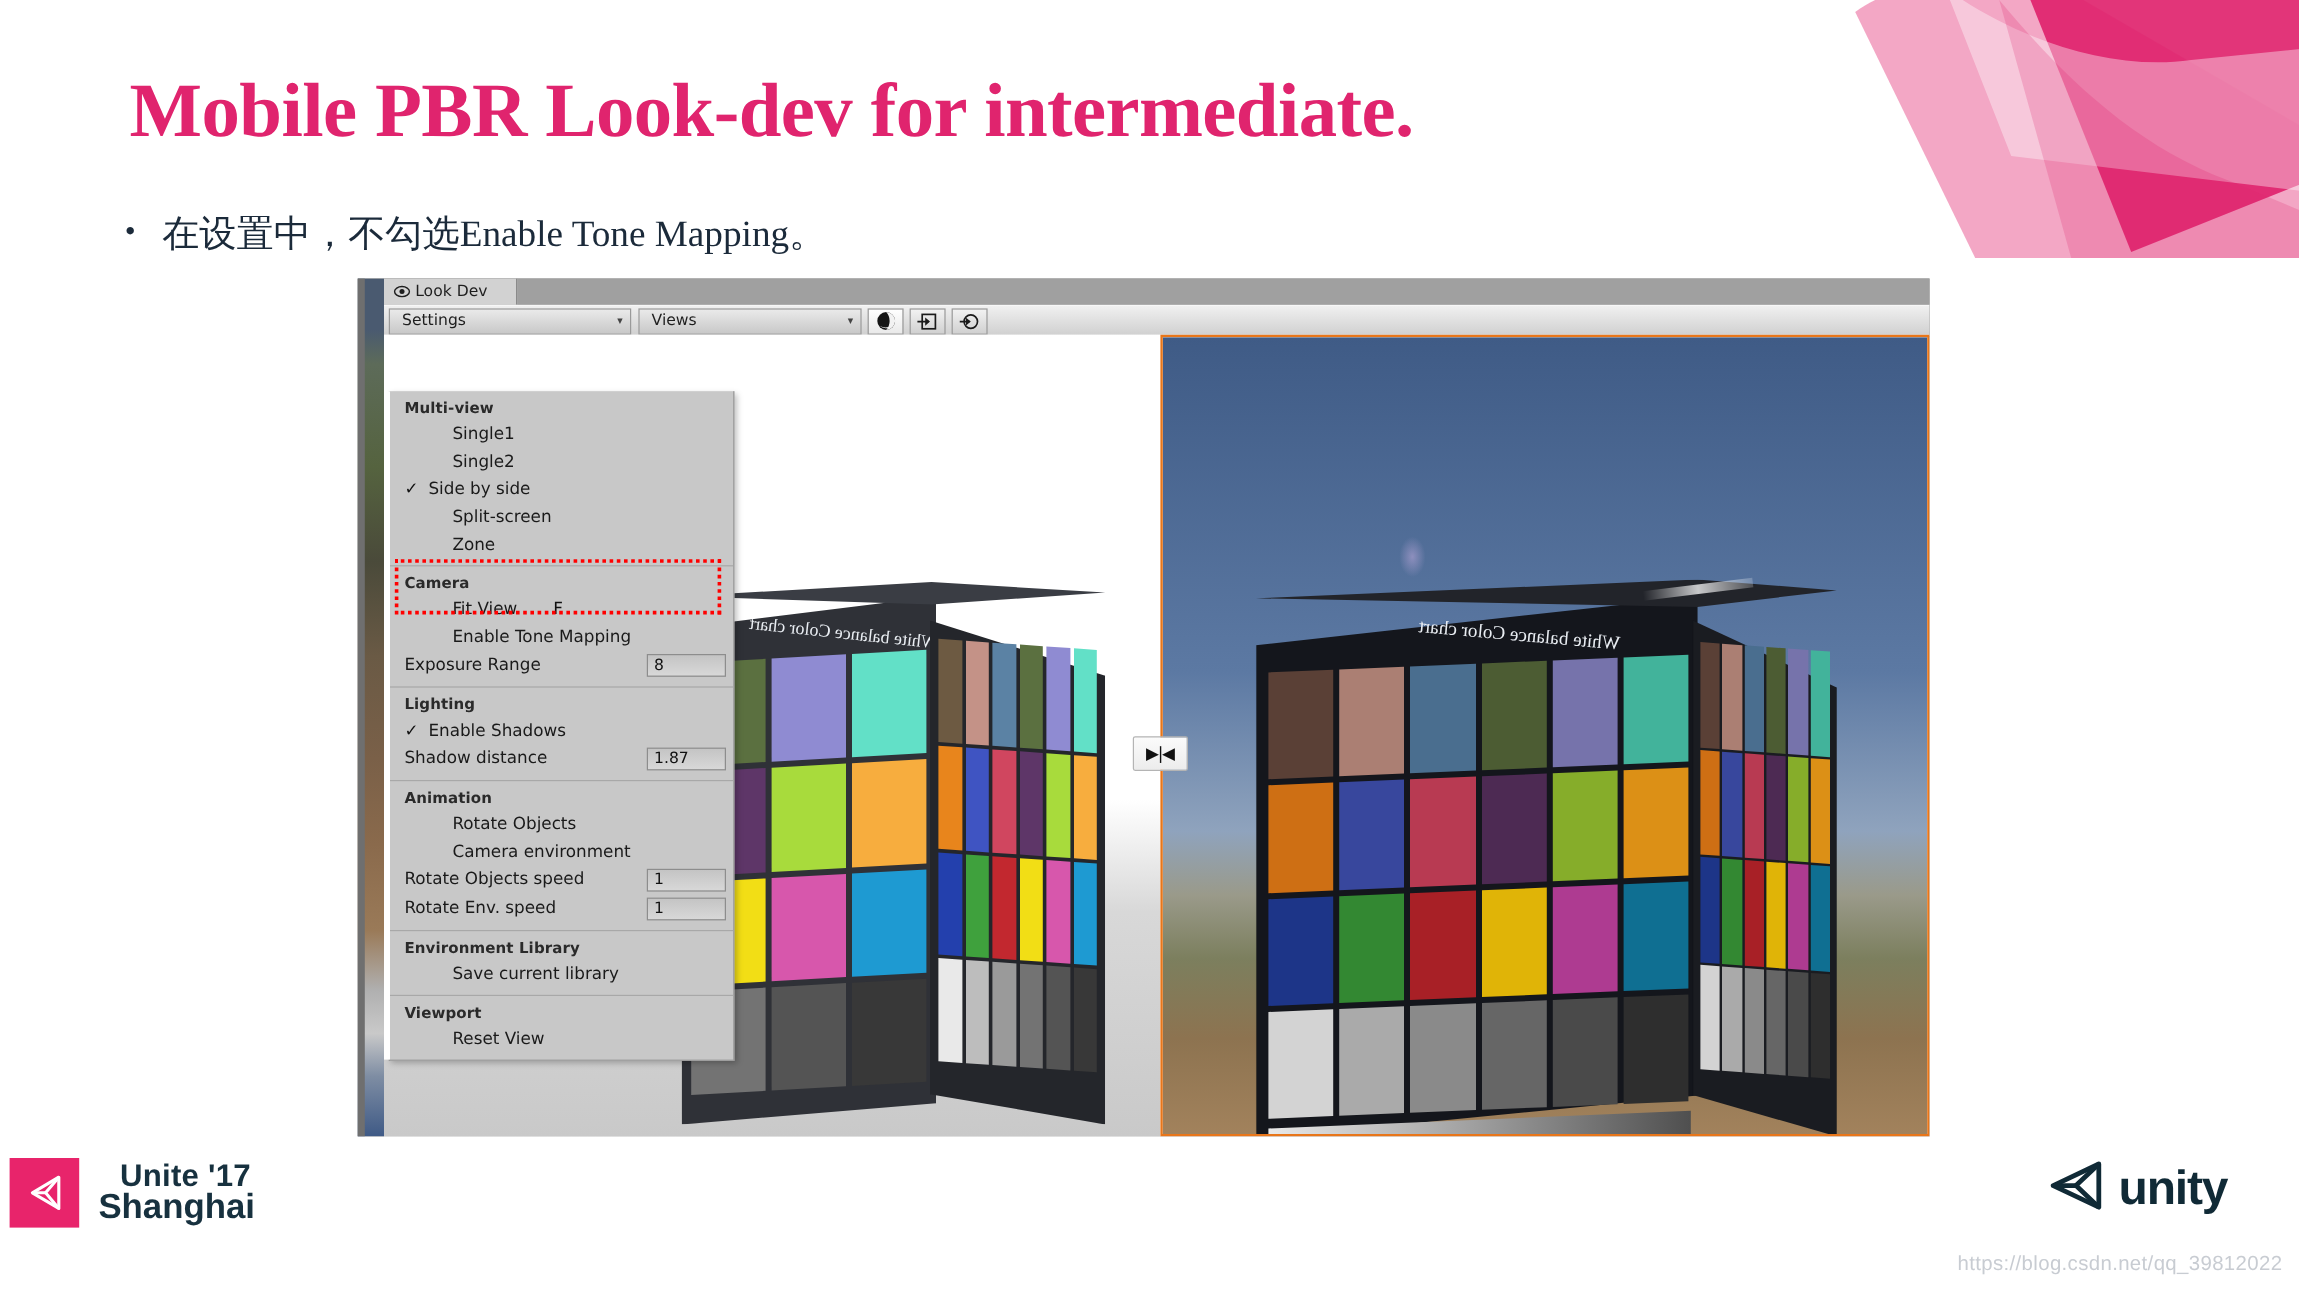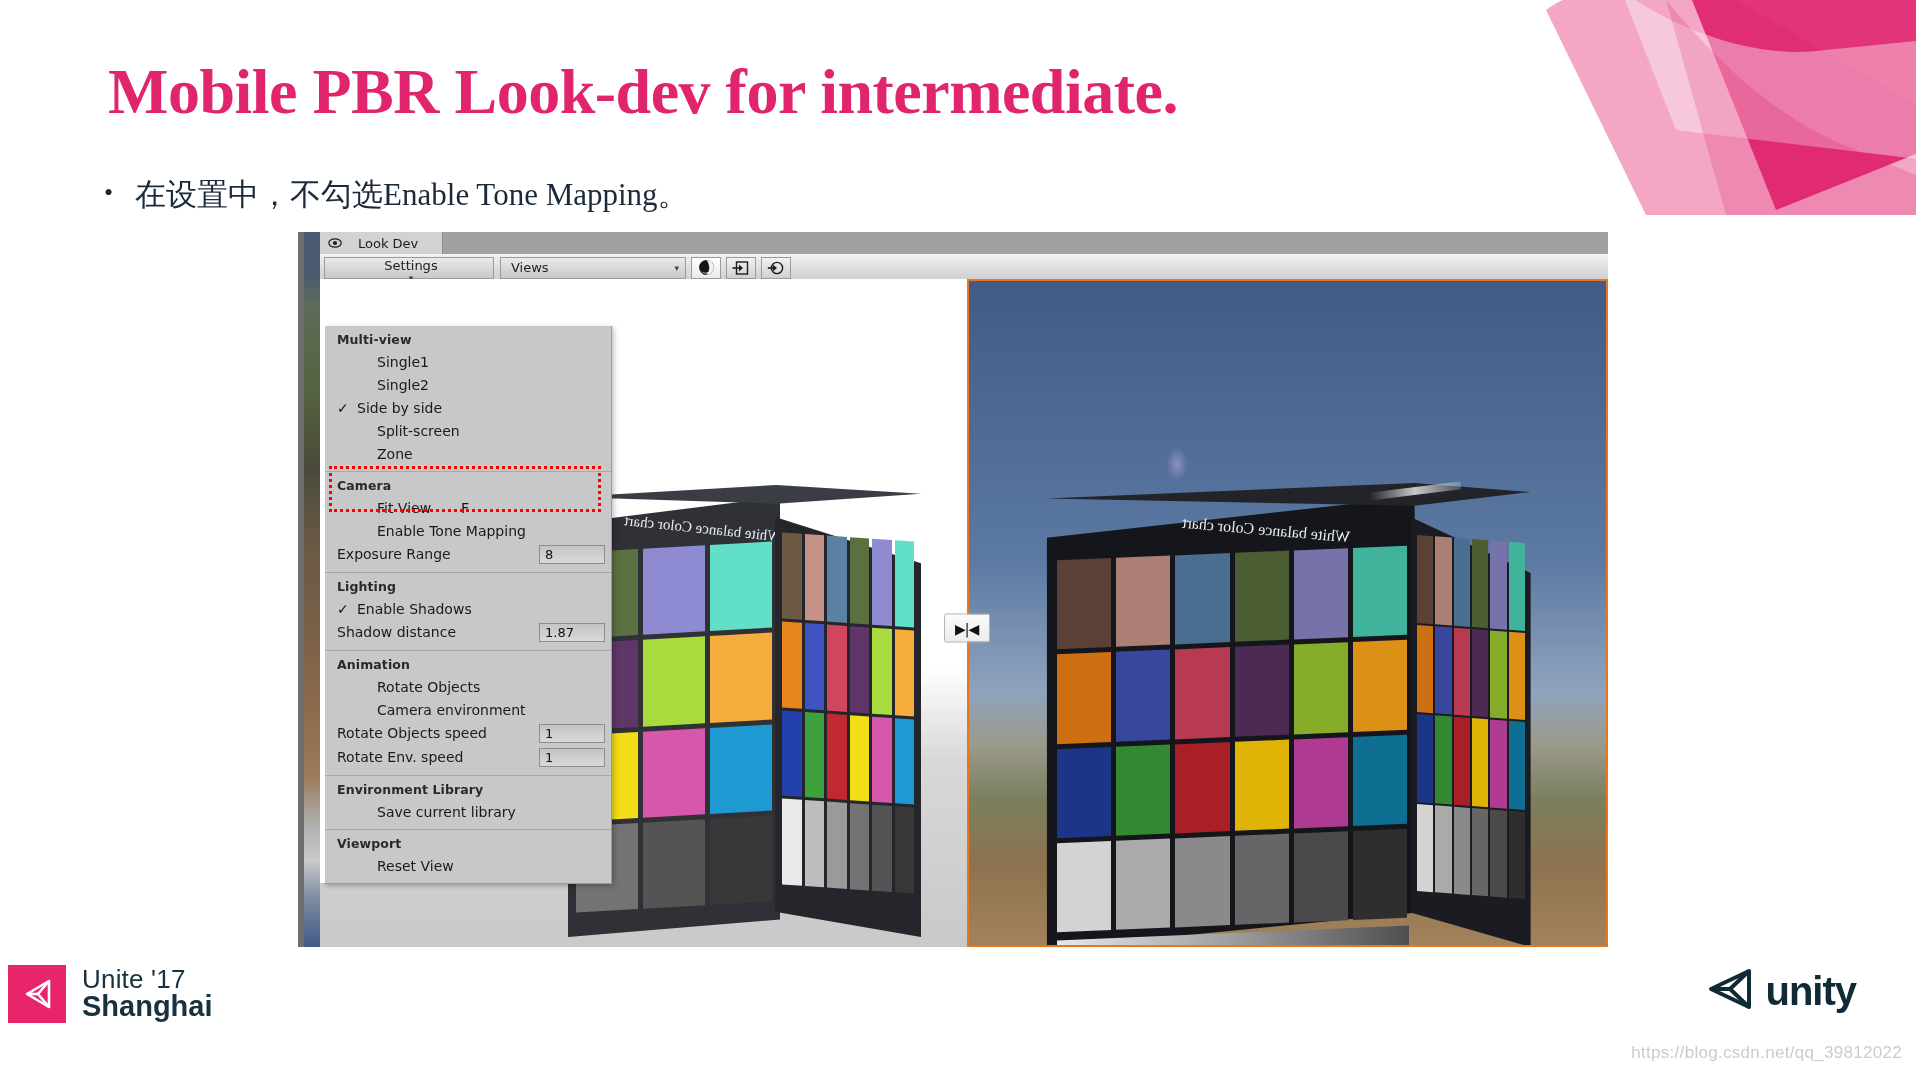--- a/index.html
+++ b/index.html
@@ -46,40 +46,40 @@
        #9a7a58 76%, #b0b0b0 83%,
        #c9c9c9 88%, #7e8da3 93%, #3f5a86 100%);
   }
   .sliver-edge{position:absolute;left:0;top:0;width:6px;height:715px;background:#6f6f6f;}
 
   
   .tabbar{position:absolute;left:22px;top:0;right:0;height:22px;background:#a0a0a0;}
   .tab{
     position:absolute;left:0;top:0;height:22px;padding:0 24px 0 8px;
     background:#d2d2d2;border-right:1px solid #8a8a8a;
-    display:flex;align-items:center;gap:16px;
+    display:flex;align-items:center;gap:4px;
     font-size:13px;color:#1e1e1e;
   }
   .eye-ico{width:14px;height:14px;display:inline-block;}
 
   
   .toolbar{
     position:absolute;left:22px;top:22px;right:0;height:25px;
     background:linear-gradient(to bottom,#f0f0f0,#cfcfcf);
     border-top:1px solid #f7f7f7;border-bottom:1px solid #7d7d7d;
     display:flex;align-items:center;
   }
   .tb-gapL{width:4px;height:100%;}
   .dropdown{
     height:22px;display:flex;align-items:center;justify-content:space-between;
     padding:0 6px 0 10px;font-size:13px;color:#1e1e1e;
     background:linear-gradient(to bottom,#eaeaea,#c8c8c8);
     border:1px solid #9a9a9a;box-sizing:border-box;
   }
-  .dd-settings{width:170px;flex-direction:column;}
+  .dd-settings{width:202px;}
   .dd-views{width:186px;margin-left:6px;gap:20px;}
   .caret{font-size:9px;color:#444;}
   .tb-icon{
     width:30px;height:22px;margin-left:5px;box-sizing:border-box;
     display:flex;align-items:center;justify-content:center;
     background:linear-gradient(to bottom,#f2f2f2,#d0d0d0);
     border:1px solid #9a9a9a;
   }
   .tb-icon.active{background:linear-gradient(to bottom,#ffffff,#e9e9e9);}
 
@@ -152,21 +152,21 @@
   }
   .highlight-box{
     position:absolute;left:4px;top:140px;width:272px;height:46px;
     border:3px dotted #ff0000;box-sizing:border-box;z-index:60;pointer-events:none;
   }
 
   
   .footer-logo{position:absolute;left:8px;bottom:52px;display:flex;align-items:center;}
   .unite-mark{width:58px;height:58px;background:#e8246b;position:relative;}
   .unite-text{margin-left:16px;color:#17313f;line-height:1.02;}
-  .unite-l1{font-size:26px;font-weight:400;letter-spacing:.2px;}
+  .unite-l1{font-size:26px;font-weight:700;letter-spacing:.2px;margin-left:18px;}
   .unite-l2{font-size:29px;font-weight:bold;}
   .unity-logo{position:absolute;right:60px;bottom:58px;display:flex;align-items:center;gap:8px;color:#102a36;}
   .unity-word{font-size:40px;font-weight:bold;letter-spacing:-1px;}
   .watermark{
     position:absolute;right:14px;bottom:12px;
     color:#c8ccd2;font-size:17px;letter-spacing:.3px;
   }
 </style>
 </head>
 <body>

